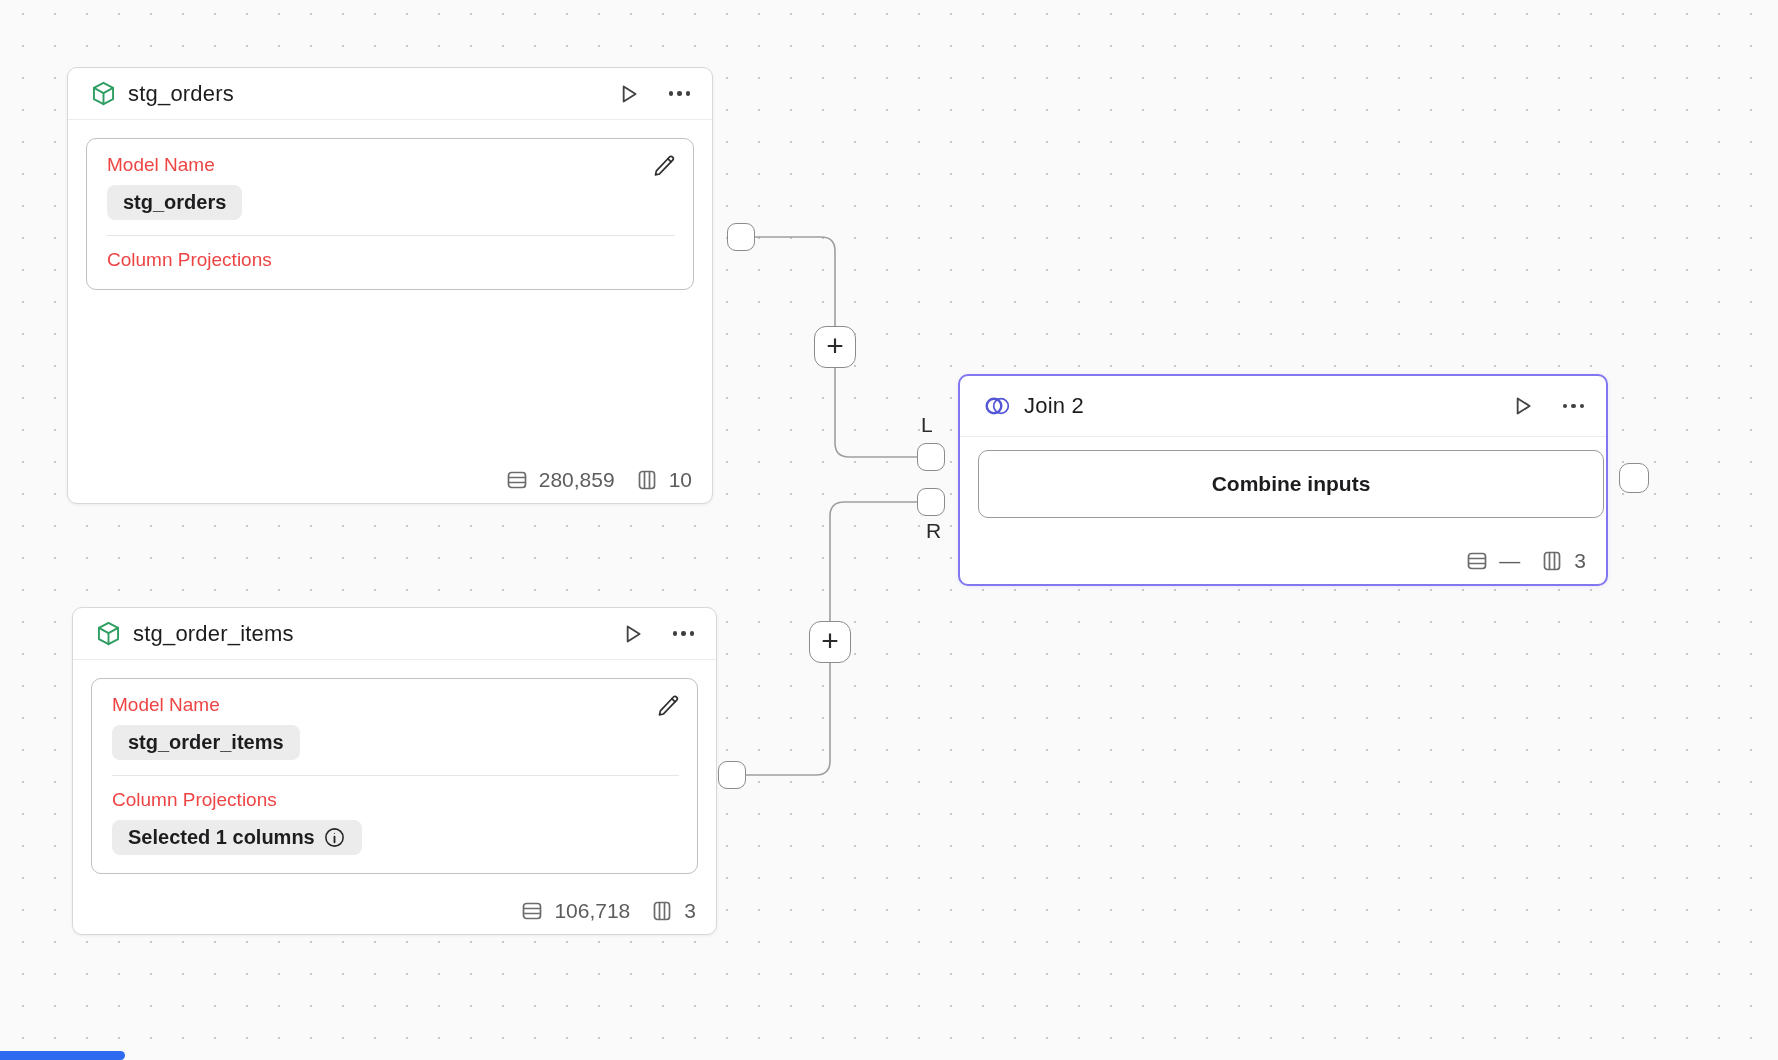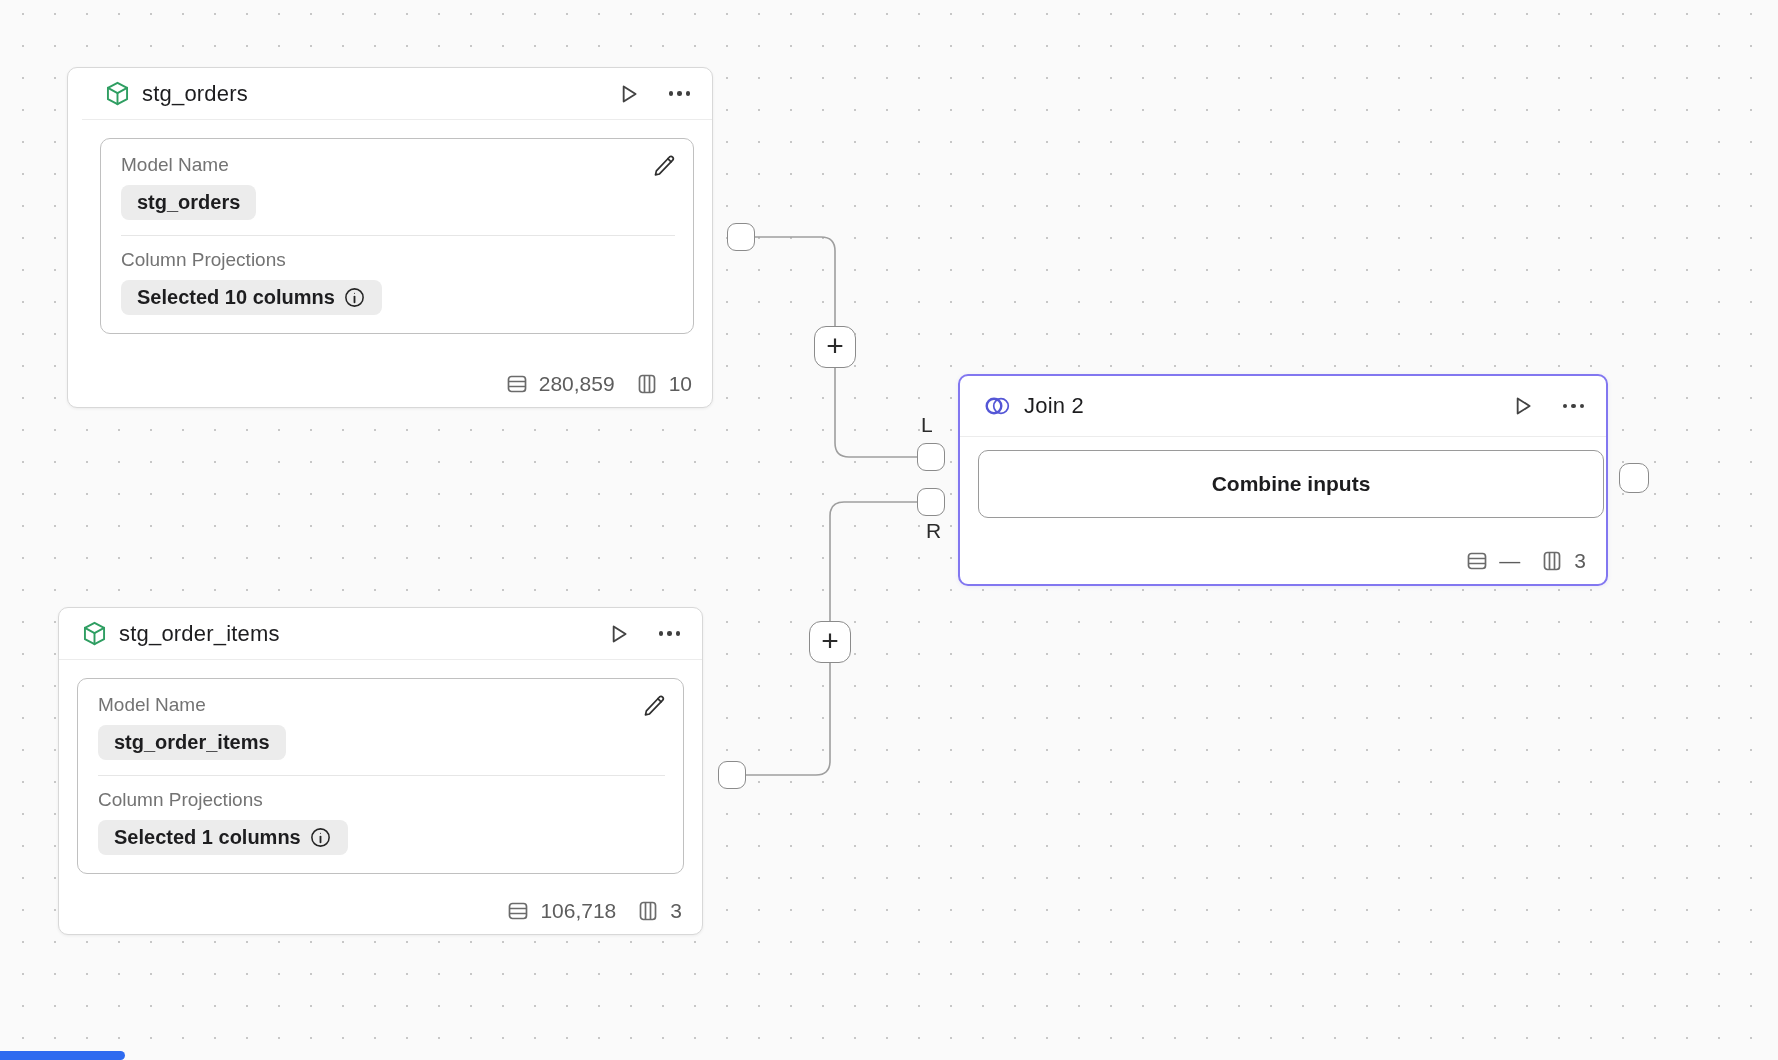--- a/index.html
+++ b/index.html
@@ -34,21 +34,21 @@
   .icon { display: inline-flex; align-items: center; justify-content: center; }
   .run-btn { margin-right: 26px; cursor: pointer; }
   .menu-btn { display: inline-flex; gap: 4px; align-items: center; cursor: pointer; padding: 6px 2px; }
   .menu-btn i { width: 4.5px; height: 4.5px; border-radius: 50%; background: #3f3f3f; display: block; }
 
   .inner-card {
     position: relative; margin: 18px;
     border: 1px solid #c0c0c0; border-radius: 10px;
     padding: 15px 18px 18px 20px;
   }
-  .field-label { font-size: 19px; color: #737373; }
+  .field-label { font-size: 19px; color: #ef4444; }
   .pencil { position: absolute; top: 14px; right: 16px; cursor: pointer; }
   .chip {
     display: inline-flex; align-items: center; gap: 8px;
     background: #ececec; border-radius: 8px;
     padding: 6px 16px; margin-top: 9px;
     font-size: 20px; font-weight: 700; color: #1d1d1f;
     cursor: pointer;
   }
   .card-divider { border: none; border-top: 1px solid #e6e6e6; margin: 15px 0 13px 0; }
 
@@ -84,22 +84,22 @@
     font-size: 30px; font-weight: 300; color: #2b2b2b; line-height: 1;
     cursor: pointer; padding-bottom: 3px;
   }
 
   .scrollbar-chip {
     position: absolute; left: 0; bottom: 0; width: 125px; height: 9px;
     background: #2e6af0; border-radius: 0 5px 5px 0; cursor: pointer;
   }
 
   
-  #node-stg-orders      { left: 67px;  top: 67px;  width: 646px; height: 341px; padding-left: 14px; }
-  #node-stg-order-items { left: 58px;  top: 607px; width: 645px; height: 328px; }
+  #node-stg-orders      { left: 67px;  top: 67px;  width: 646px; height: 437px; }
+  #node-stg-order-items { left: 72px;  top: 607px; width: 645px; height: 328px; }
   #node-join            { left: 958px; top: 374px; width: 650px; height: 212px; text-align: center; }
   #node-join .node-header { height: 61px; border-bottom-color: #ececec; }
 </style>
 </head>
 <body>
 
 <div class="canvas">
 
   <svg class="wires" viewBox="0 0 1778 1060">
     <path d="M 755 237 H 821 Q 835 237 835 251 V 326"></path>
@@ -137,30 +137,20 @@
         <svg width="25" height="25" viewBox="0 0 24 24" fill="none" stroke="#2e2e2e" stroke-width="1.6" stroke-linejoin="round" stroke-linecap="round">
           <path d="M16.8 3.8 a2.2 2.2 0 0 1 3.1 3.1 L7.2 20.1 L3.3 21 L4.2 17.1 Z"></path>
           <path d="M15.2 5.4 l3.1 3.1"></path>
         </svg>
       </span>
       <span class="chip">
         <span>stg_orders</span>
       </span>
       <hr class="card-divider">
       <div class="field-label">Column Projections</div>
-      <span class="chip">
-        <span>Selected 10 columns</span>
-        <span class="icon">
-          <svg width="23" height="23" viewBox="0 0 24 24" fill="none" stroke="#242424" stroke-width="1.6">
-            <circle cx="12" cy="12" r="9"></circle>
-            <circle cx="12" cy="7.6" r="0.6" fill="#242424" stroke="none"></circle>
-            <path d="M12 11 V 17" stroke-linecap="round" stroke-width="1.9"></path>
-          </svg>
-        </span>
-      </span>
     </div>
 
     <div class="node-footer">
       <span class="icon">
         <svg width="24" height="24" viewBox="0 0 24 24" fill="none" stroke="#6b6b6b" stroke-width="1.7">
           <rect x="3.5" y="4.5" width="17" height="15" rx="3"></rect>
           <path d="M3.5 9.5 H 20.5 M3.5 14.5 H 20.5"></path>
         </svg>
       </span>
       <span class="count">280,859</span>

